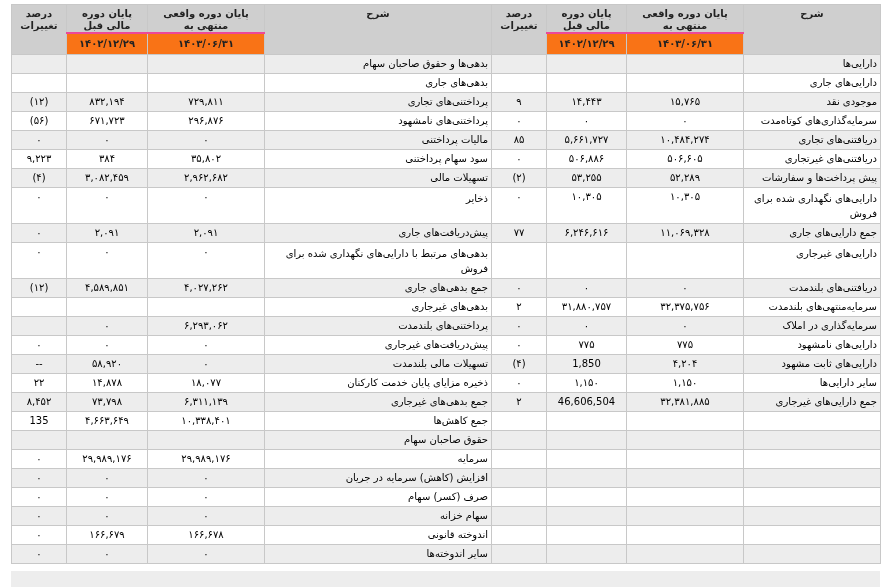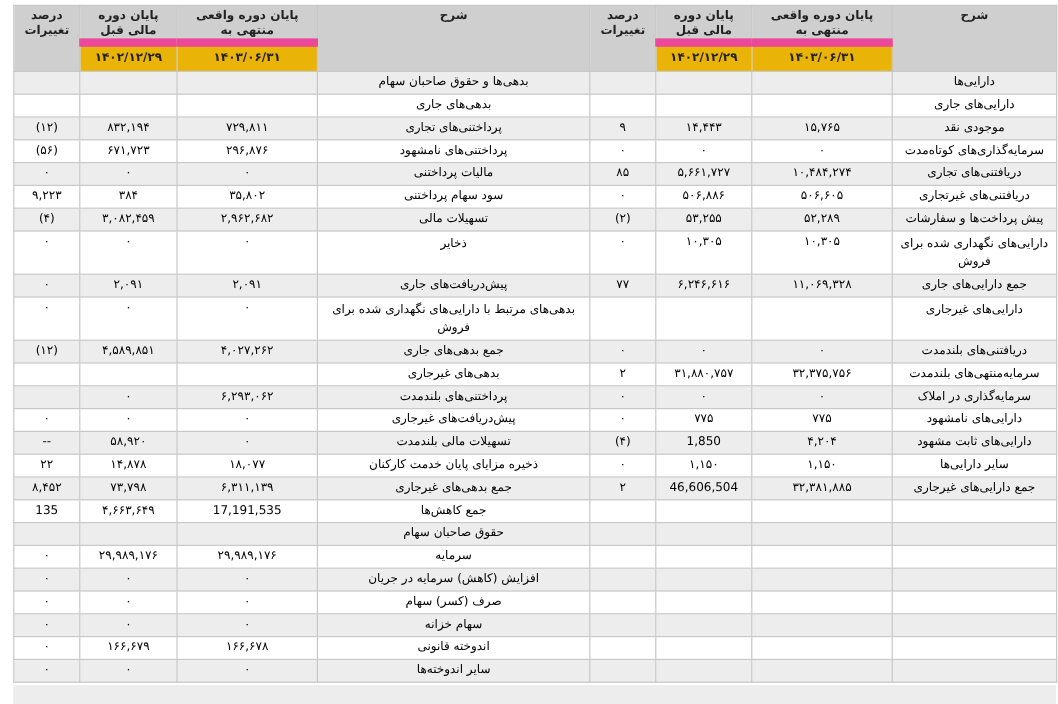--- a/index.html
+++ b/index.html
@@ -1,23 +1,23 @@
 <!DOCTYPE html>
 <html><head>
 <meta charset="utf-8">
 <style>
   html, body { margin:0; padding:0; background:#ffffff; }
   body { width:882px; height:587px; overflow:hidden; font-family:"DejaVu Sans", sans-serif; font-size:10px; color:#000; }
   .wrap { position:absolute; left:11px; top:4px; width:869px; }
   table { border-collapse:collapse; width:869px; table-layout:fixed; direction:rtl; }
   th, td { border:1px solid #c8c8c8; padding:0 3px; height:18px; line-height:12px; }
   th { background:#cfcfcf; font-weight:bold; font-size:10px; color:#222; vertical-align:top; padding-top:3px; }
-  th.date { background:#eab308; height:20px; vertical-align:middle; padding-top:0; border-top:7px solid #ec4899; }
+  th.date { background:#f97316; height:20px; vertical-align:middle; padding-top:0; border-top:2px solid #ec4899; }
   td { text-align:center; vertical-align:middle; }
-  td.label { text-align:center; }
+  td.label { text-align:right; }
   tr.odd td { background:#ededed; }
   tr.even td { background:#ffffff; }
   tr.tall td { height:32px; vertical-align:top; padding-top:3px; }
   tr.tall td.label { line-height:15px; }
   .footer { position:absolute; left:11px; top:571px; width:869px; height:16px; background:#ededed; }
 </style>
 </head>
 <body>
 
 <div class="wrap">
@@ -220,21 +220,21 @@
           <td>۶,۳۱۱,۱۳۹</td>
           <td>۷۳,۷۹۸</td>
           <td>۸,۴۵۲</td>
         </tr>
         <tr class="even">
           <td class="label"></td>
           <td></td>
           <td></td>
           <td></td>
           <td class="label">جمع کاهش‌ها</td>
-          <td>17,191,535</td>
+          <td>۱۰,۳۳۸,۴۰۱</td>
           <td>۴,۶۶۳,۶۴۹</td>
           <td>135</td>
         </tr>
         <tr class="odd">
           <td class="label"></td>
           <td></td>
           <td></td>
           <td></td>
           <td class="label">حقوق صاحبان سهام</td>
           <td></td>

